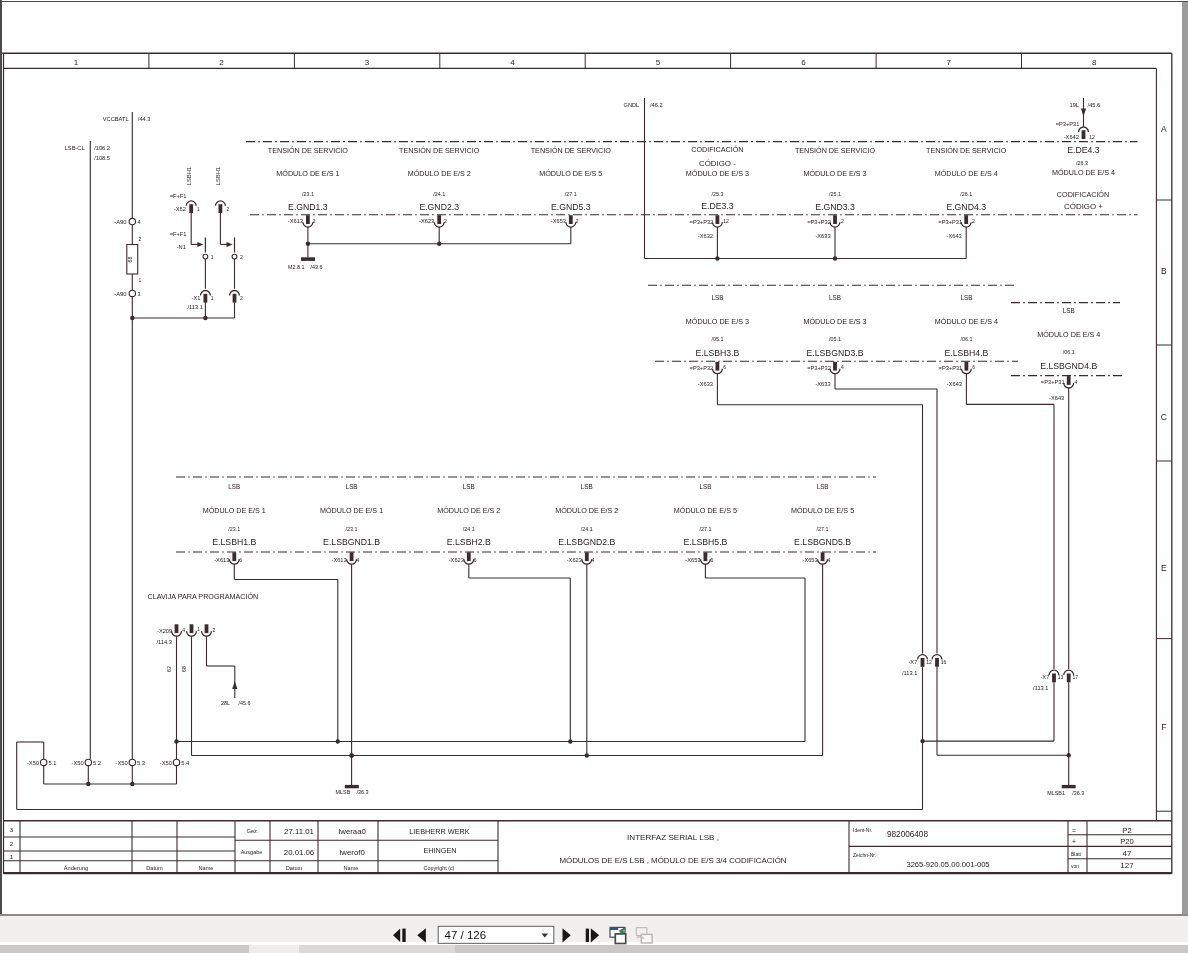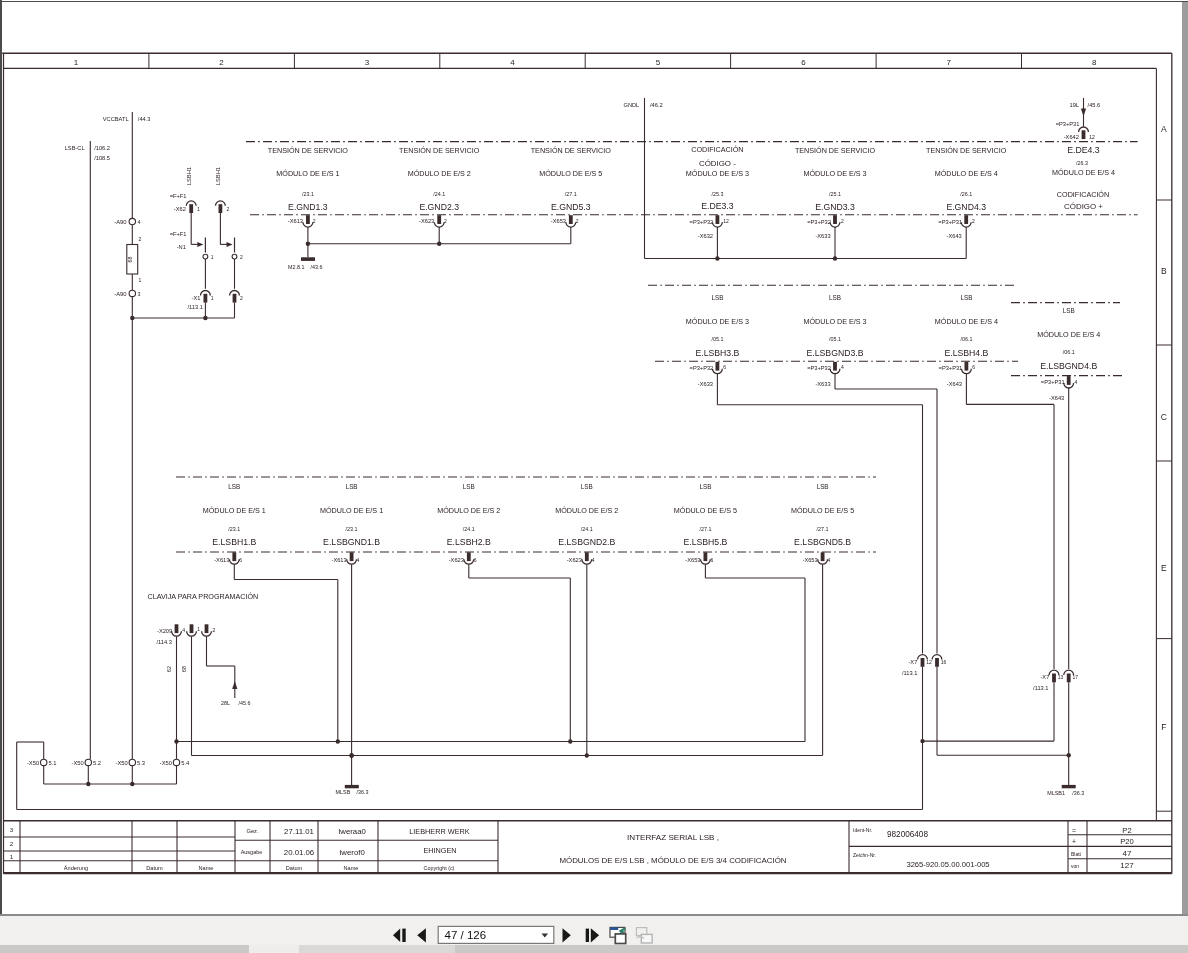--- a/index.html
+++ b/index.html
@@ -560,21 +560,21 @@
 <text x="1127" y="844" font-size="7.6" text-anchor="middle" fill="#2c2124" font-weight="normal">P20</text>
 <text x="1071" y="855.5" font-size="5.0" text-anchor="start" fill="#2c2124" font-weight="normal">Blatt</text>
 <text x="1127" y="855.5" font-size="8" text-anchor="middle" fill="#2c2124" font-weight="normal">47</text>
 <text x="1071" y="867.5" font-size="5.0" text-anchor="start" fill="#2c2124" font-weight="normal">von</text>
 <text x="1127" y="867.5" font-size="8" text-anchor="middle" fill="#2c2124" font-weight="normal">127</text>
   </svg>
   </div>
 
   <div style="position:absolute;left:0;top:913.6px;width:1188px;height:2.8px;background:#8a8a8a;"></div>
 
-  <div style="position:absolute;left:0;top:916.4px;width:1188px;height:37px;background:#f1f0ee;">
+  <div style="position:absolute;left:0;top:916.4px;width:1188px;height:26px;background:#f1f0ee;">
     <svg width="1188" height="29" viewBox="0 0 1188 29" style="position:absolute;left:0;top:0;">
 
       <polygon points="393,19.3 400.2,12.6 400.2,26" fill="#181818"></polygon>
       <polygon points="402.3,12.6 405.7,12.6 405.7,26 402.3,26" fill="#181818"></polygon>
 
       <polygon points="417.2,19.3 425.9,12.2 425.9,26.4" fill="#181818"></polygon>
 
       <rect x="438.2" y="10.4" width="115.6" height="17" fill="#ffffff" stroke="#787878" stroke-width="1.2"></rect>
       <text x="444.5" y="23" font-size="11.5" fill="#101010">47 / 126</text>
       <polygon points="541.5,17.6 548.1,17.6 544.8,21.4" fill="#333"></polygon>

